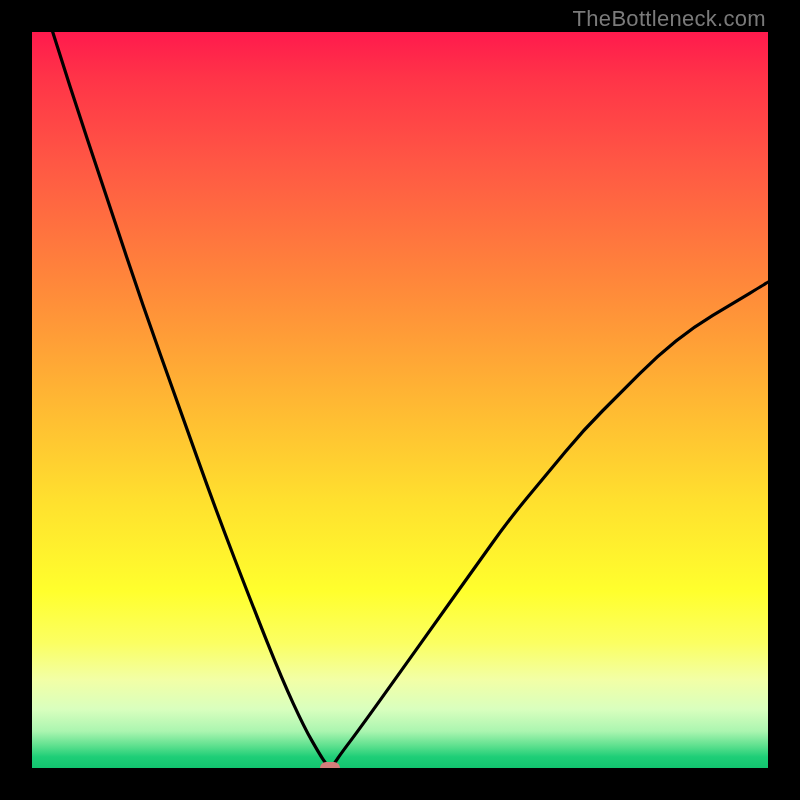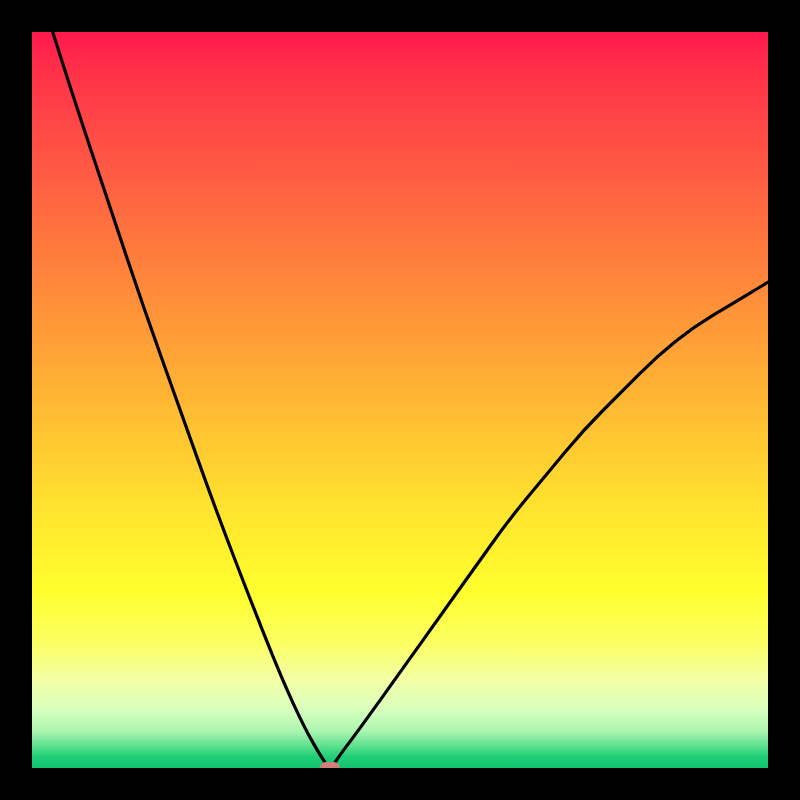--- a/index.html
+++ b/index.html
@@ -72,20 +72,21 @@
     font-size: 22px;
     letter-spacing: 0.3px;
     font-weight: 400;
   }
 </style>
 </head>
 <body>
 
 <div class="frame">
 
+  <div class="watermark">TheBottleneck.com</div>
 
   <div class="plot-area">
     <div class="gradient"></div>
 
     <svg class="curve-svg" viewBox="0 0 736 736" preserveAspectRatio="none">
       <path fill="none" stroke="#000" stroke-width="3.2" stroke-linecap="round" d="M 0.0 -66.2 Q 0.0 -66.2 18.4 -7.4 Q 36.8 51.5 55.2 106.7 Q 73.6 161.9 92.0 217.1 Q 110.4 272.3 128.8 323.8 Q 147.2 375.4 165.6 426.9 Q 184.0 478.4 202.4 526.2 Q 220.8 574.1 235.5 610.9 Q 250.2 647.7 261.3 671.6 Q 272.3 695.5 279.7 708.4 Q 287.0 721.3 290.7 726.8 Q 294.4 732.3 296.2 734.2 Q 298.1 736.0 299.9 734.2 Q 301.8 732.3 305.4 726.8 Q 309.1 721.3 320.2 706.6 Q 331.2 691.8 349.6 666.1 Q 368.0 640.3 386.4 614.6 Q 404.8 588.8 423.2 563.0 Q 441.6 537.3 460.0 511.5 Q 478.4 485.8 496.8 463.7 Q 515.2 441.6 533.6 419.5 Q 552.0 397.4 570.4 379.0 Q 588.8 360.6 607.2 342.2 Q 625.6 323.8 644.0 309.1 Q 662.4 294.4 680.8 283.4 Q 699.2 272.3 717.6 261.3 T 736.0 250.2"></path>
     </svg>
 
     <div class="marker" style="left: 287.776px; top: 729.744px; width: 20.608px; height: 12.512px;"></div>
   </div>

